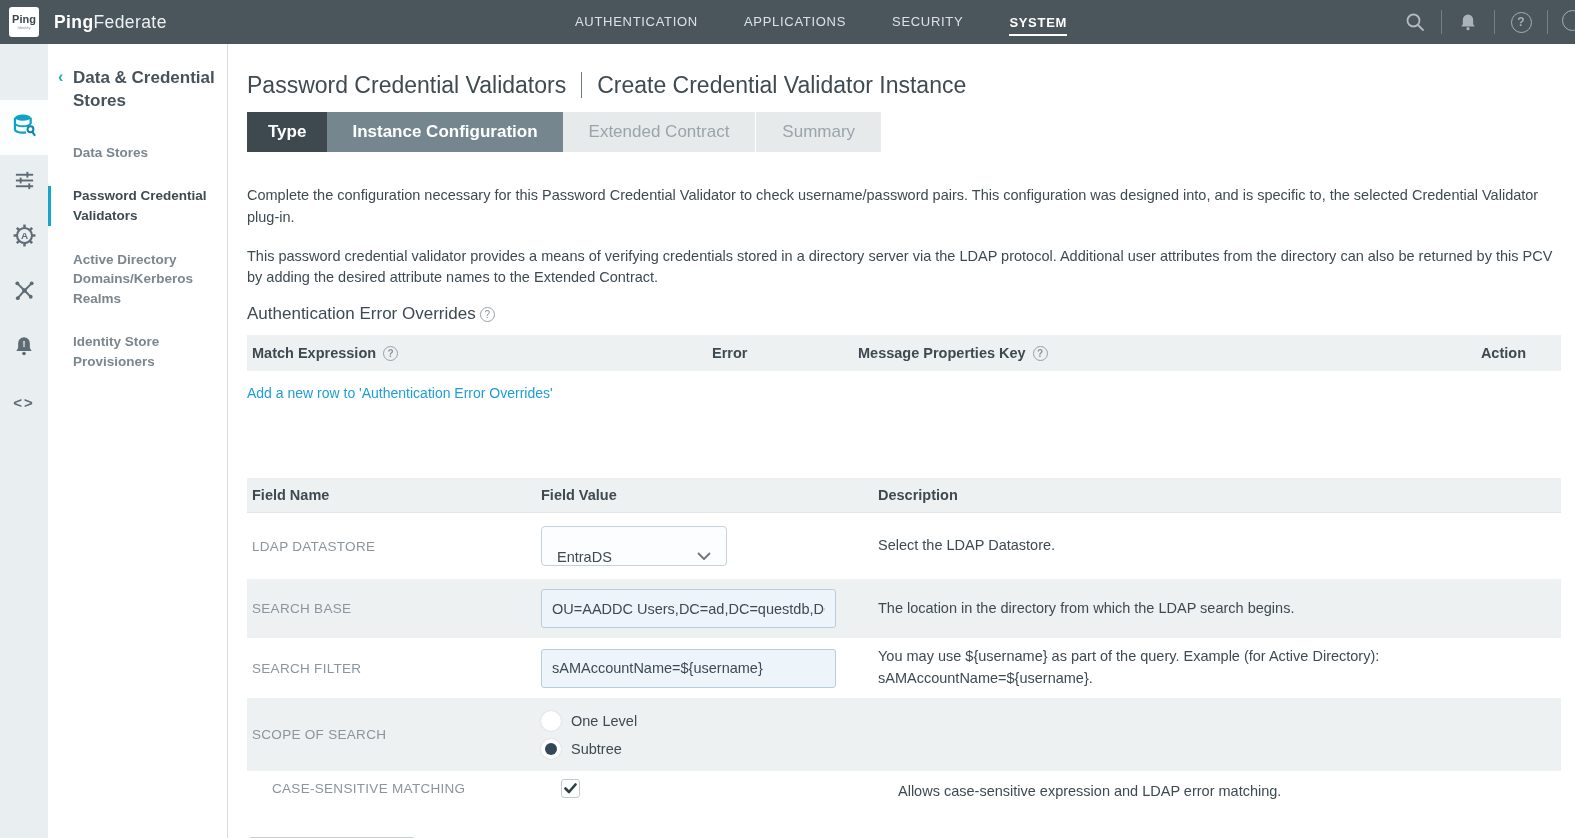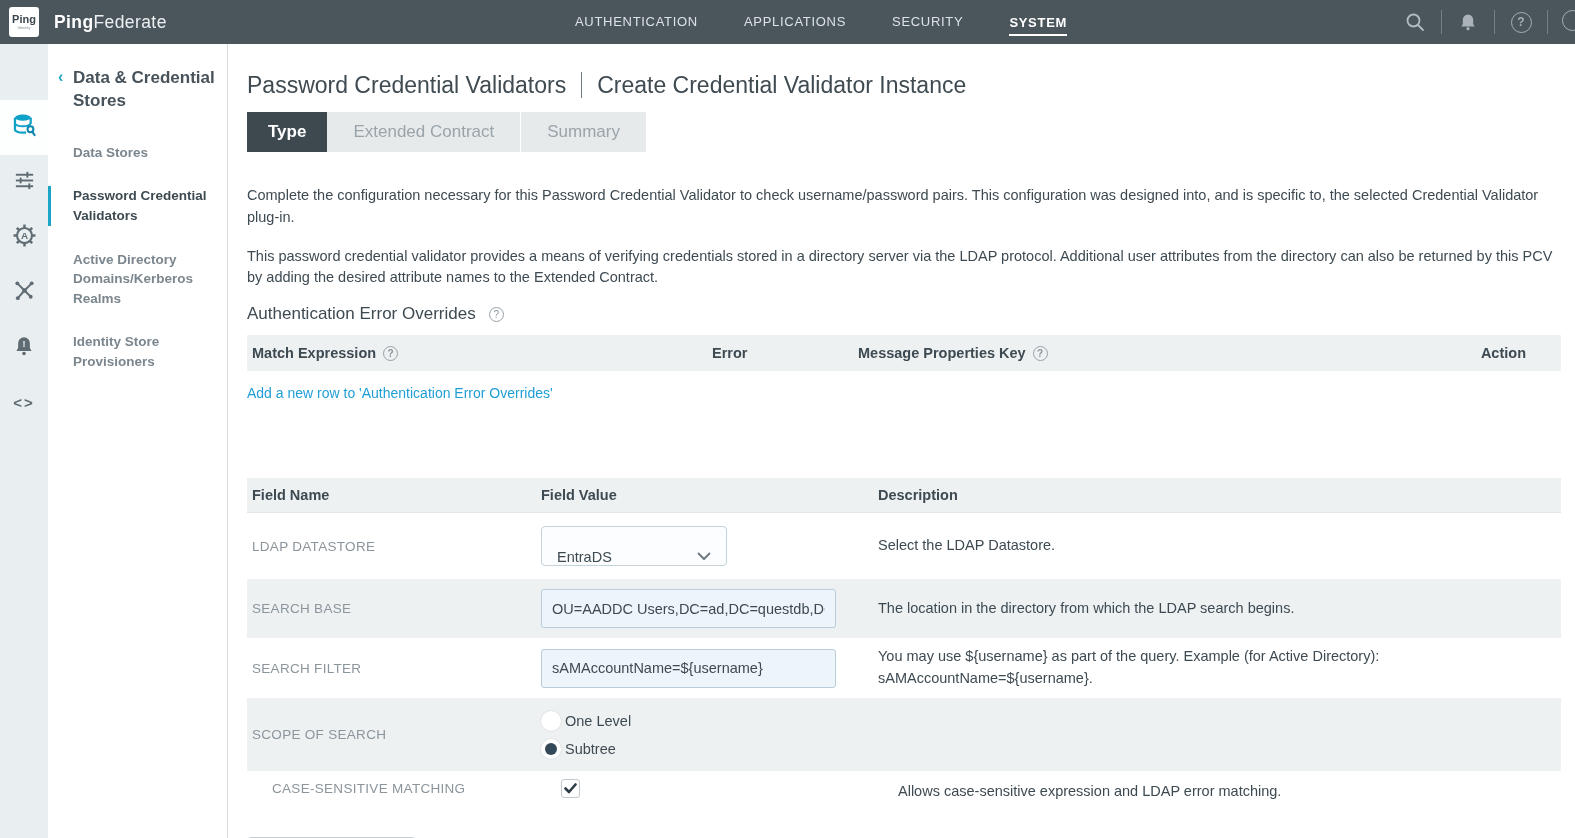--- a/index.html
+++ b/index.html
@@ -49,21 +49,21 @@
   .title-sep { display:inline-block; border-left:1.5px solid #6f7a81; height:26px; margin:0 15px; vertical-align:-5px; }
   .tabs { display:flex; margin-top:13px; }
   .tab { height:40px; display:flex; align-items:center; font-size:17px; cursor:pointer; }
   .tab-done   { background:#3d484f; color:#fff; font-weight:bold; padding:0 21px; }
   .tab-active { background:#75868f; color:#fff; font-weight:bold; padding:0 25px; }
   .tab-off    { background:#e7eaeb; color:#9aa4ab; padding:0 26px; border-right:1px solid #fff; }
 
   .para { margin-top:33px; font-size:14.5px; line-height:1.5; color:#3e4a52; }
   .para2 { margin-top:17px; max-width:1330px; }
 
-  .section-head { margin-top:15px; font-size:17px; color:#3e4a52; display:flex; align-items:center; gap:13px; }
+  .section-head { margin-top:15px; font-size:17px; color:#3e4a52; display:flex; align-items:center; gap:4px; }
   .qmark { width:15px; height:15px; border:1px solid #97a1a8; border-radius:50%; color:#8a949b;
            font-size:10px; display:inline-flex; align-items:center; justify-content:center; flex-shrink:0; }
 
   
   .aeo-header { margin-top:11px; background:#eef1f2; height:36px; display:grid;
                 grid-template-columns:460px 146px 1fr auto; align-items:center; padding:0 35px 0 5px; }
   .col-head { font-size:14.5px; font-weight:bold; color:#3e4a52; display:flex; align-items:center; gap:7px; }
   .add-link { display:inline-block; margin-top:14px; font-size:14px; color:#1f9ed6; cursor:pointer; text-decoration:none; }
 
   
@@ -74,21 +74,21 @@
   .frow.alt { background:#eef1f2; }
   .fname { font-size:13.5px; color:#8b959c; letter-spacing:0.3px; }
   .fdesc { font-size:14.5px; color:#3e4a52; line-height:1.5; max-width:510px; }
 
   .select-box { width:186px; height:40px; background:#fbfdfe; border:1px solid #c3d2dc; border-radius:4px;
                 display:flex; align-items:flex-end; justify-content:space-between; padding:0 15px; cursor:pointer; }
   .select-box .sel-text { font-size:14.5px; color:#3e4a52; }
   .text-input { width:295px; height:39px; background:#eef5fa; border:1px solid #b9cdda; border-radius:3px;
                 padding:0 10px; font-family:"Liberation Sans", sans-serif; font-size:14.5px; color:#3e4a52; }
   .radio-group { display:flex; flex-direction:column; gap:8px; padding:12px 0; }
-  .radio-row { display:flex; align-items:center; gap:4px; cursor:pointer; }
+  .radio-row { display:flex; align-items:center; gap:10px; cursor:pointer; }
   .radio { width:20px; height:20px; border-radius:50%; background:#fff; box-shadow:0 0 2px rgba(0,0,0,0.15); position:relative; }
   .radio.checked::after { content:""; position:absolute; left:4px; top:4px; width:12px; height:12px;
                           border-radius:50%; background:#33495a; }
   .radio-label { font-size:14.5px; color:#3e4a52; }
   .checkbox { width:19px; height:19px; background:#fff; border:1px solid #c2cacf; border-radius:3px;
               display:flex; align-items:center; justify-content:center; cursor:pointer; }
 
   .row-ldap { height:66px; }
   .row-sb { height:59px; }
   .row-sf { height:60px; }
@@ -234,20 +234,21 @@
   </div>
 
   <div class="main">
 
     <div class="page-title">
       <span>Password Credential Validators</span><span class="title-sep"></span><span>Create Credential Validator Instance</span>
     </div>
 
     <div class="tabs">
       <div class="tab tab-done">Type</div>
+      <div class="tab tab-active">Instance Configuration</div>
       <div class="tab tab-off">Extended Contract</div>
       <div class="tab tab-off">Summary</div>
     </div>
 
     <div class="para">Complete the configuration necessary for this Password Credential Validator to check username/password pairs. This configuration was designed into, and is specific to, the selected Credential Validator plug-in.</div>
     <div class="para para2">This password credential validator provides a means of verifying credentials stored in a directory server via the LDAP protocol. Additional user attributes from the directory can also be returned by this PCV by adding the desired attribute names to the Extended Contract.</div>
 
     <div class="section-head">
       <span>Authentication Error Overrides</span>
       <span class="qmark">?</span>

